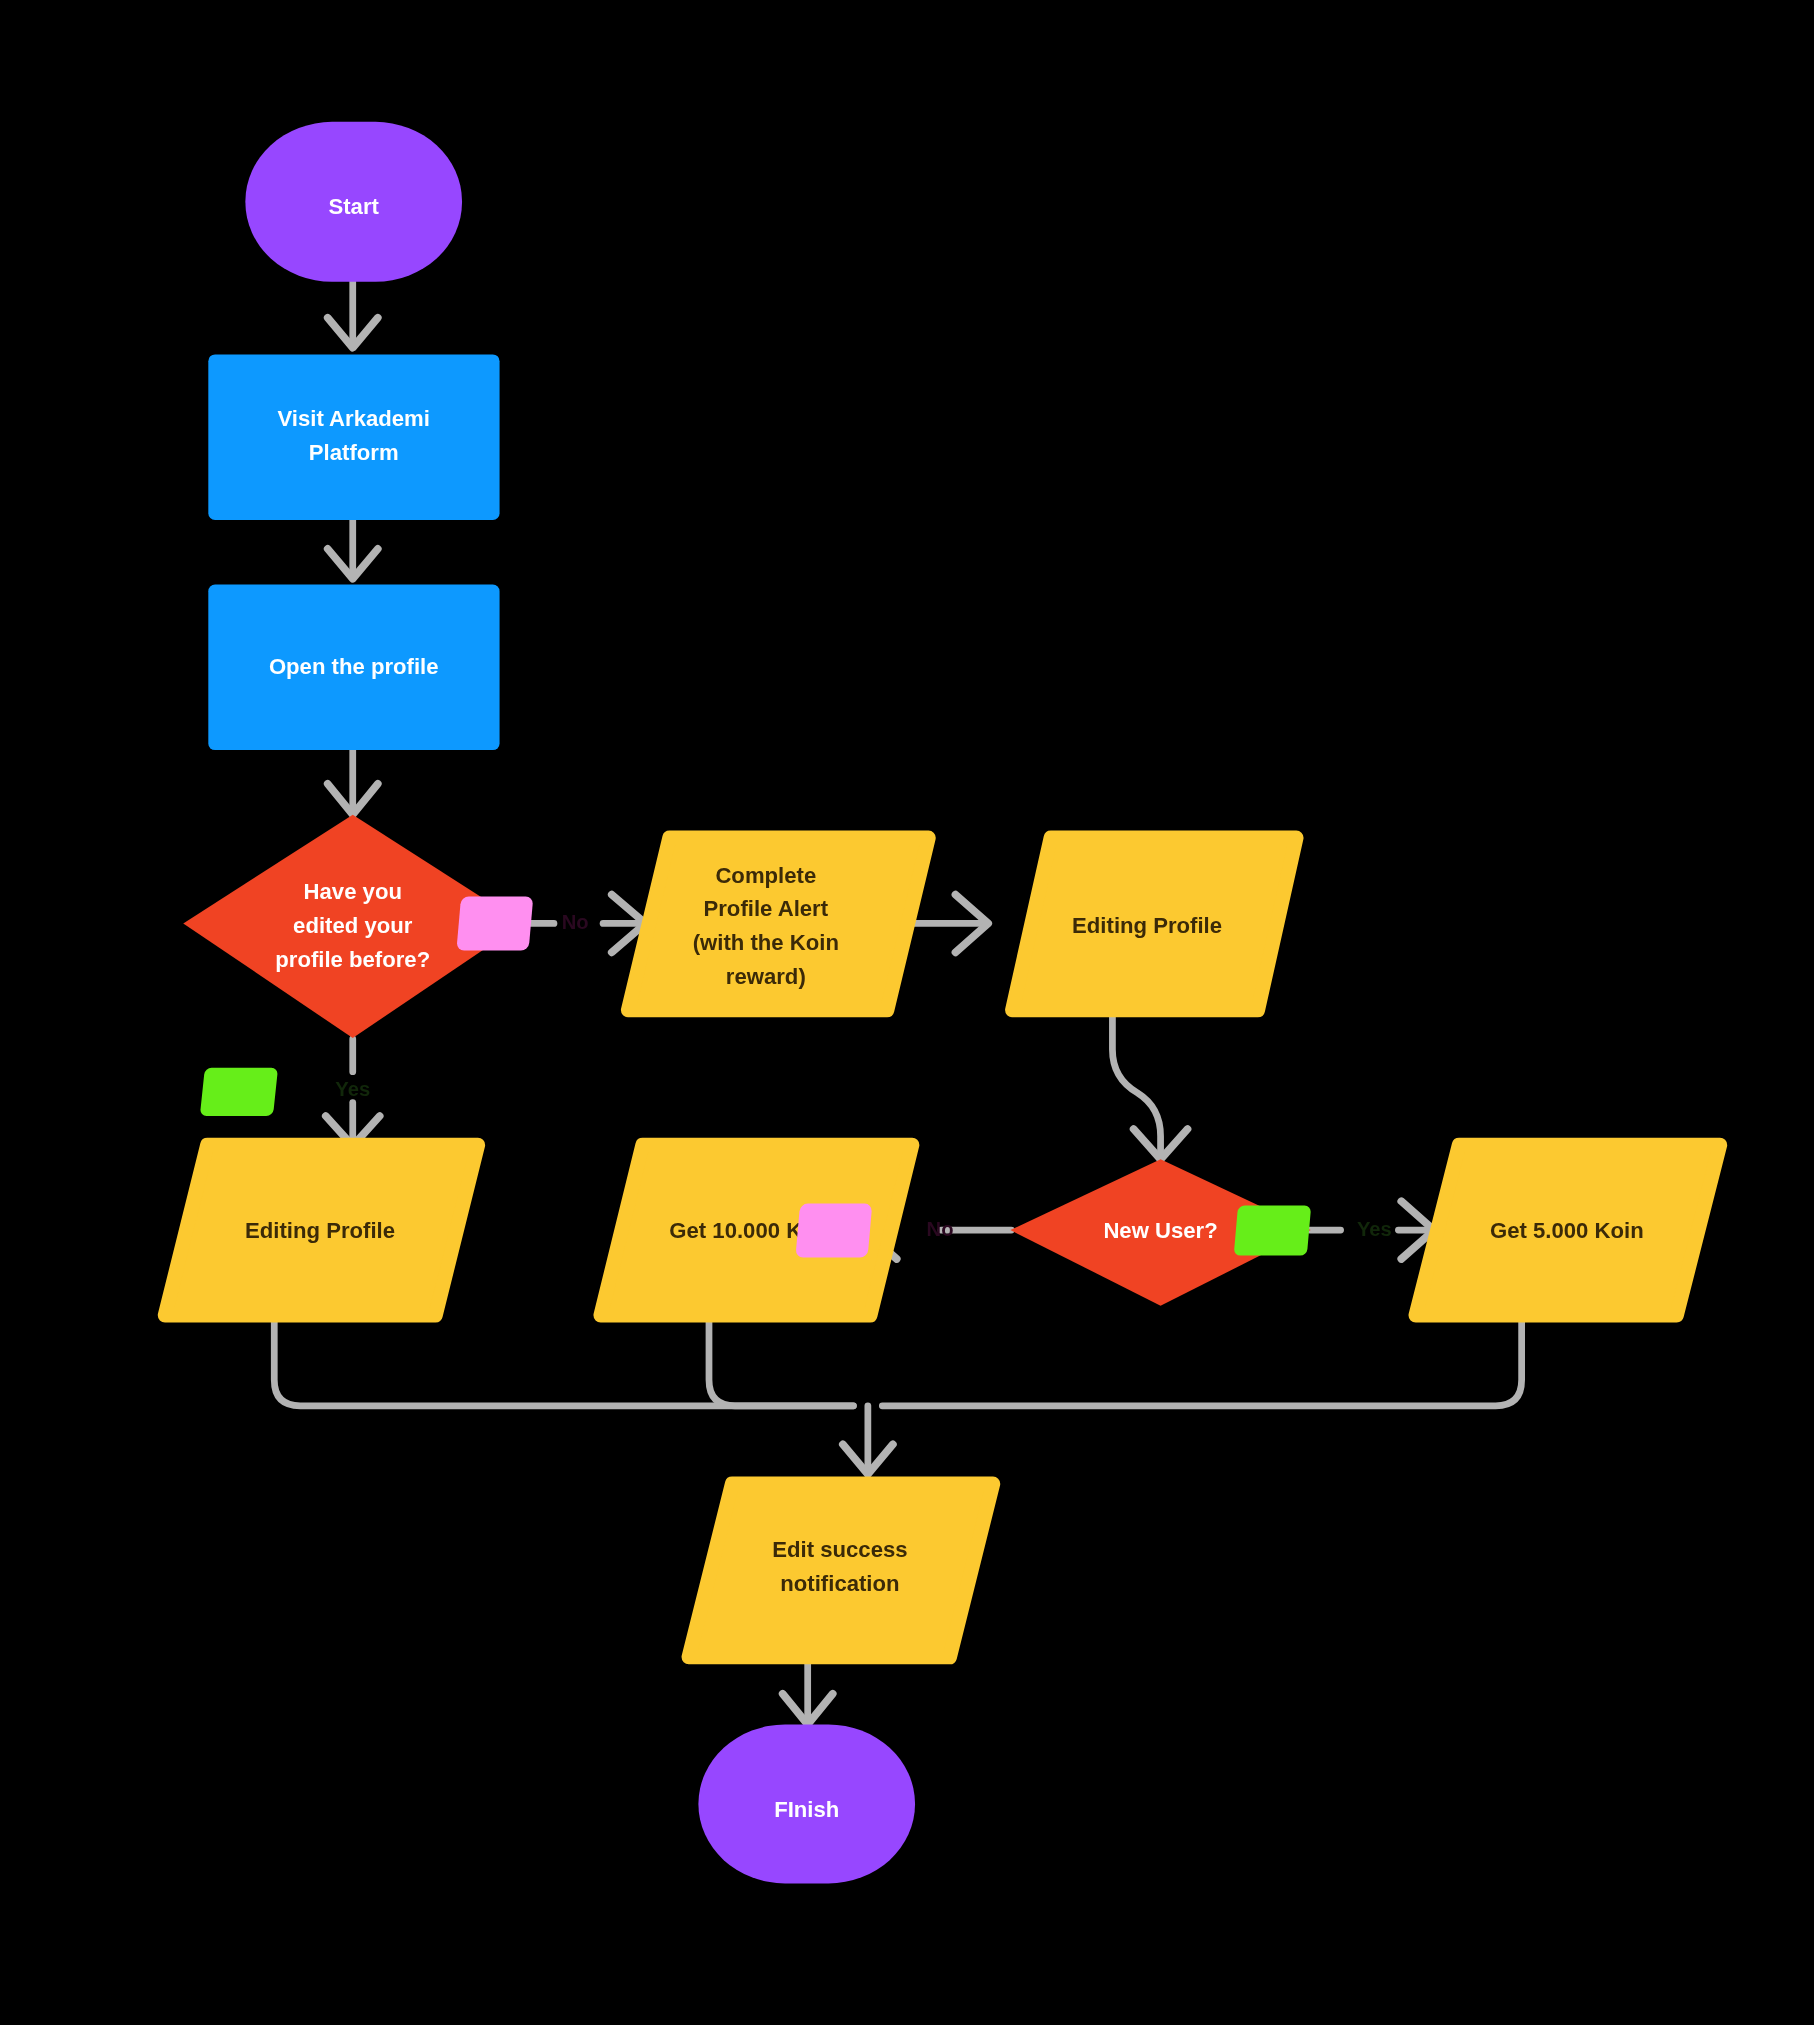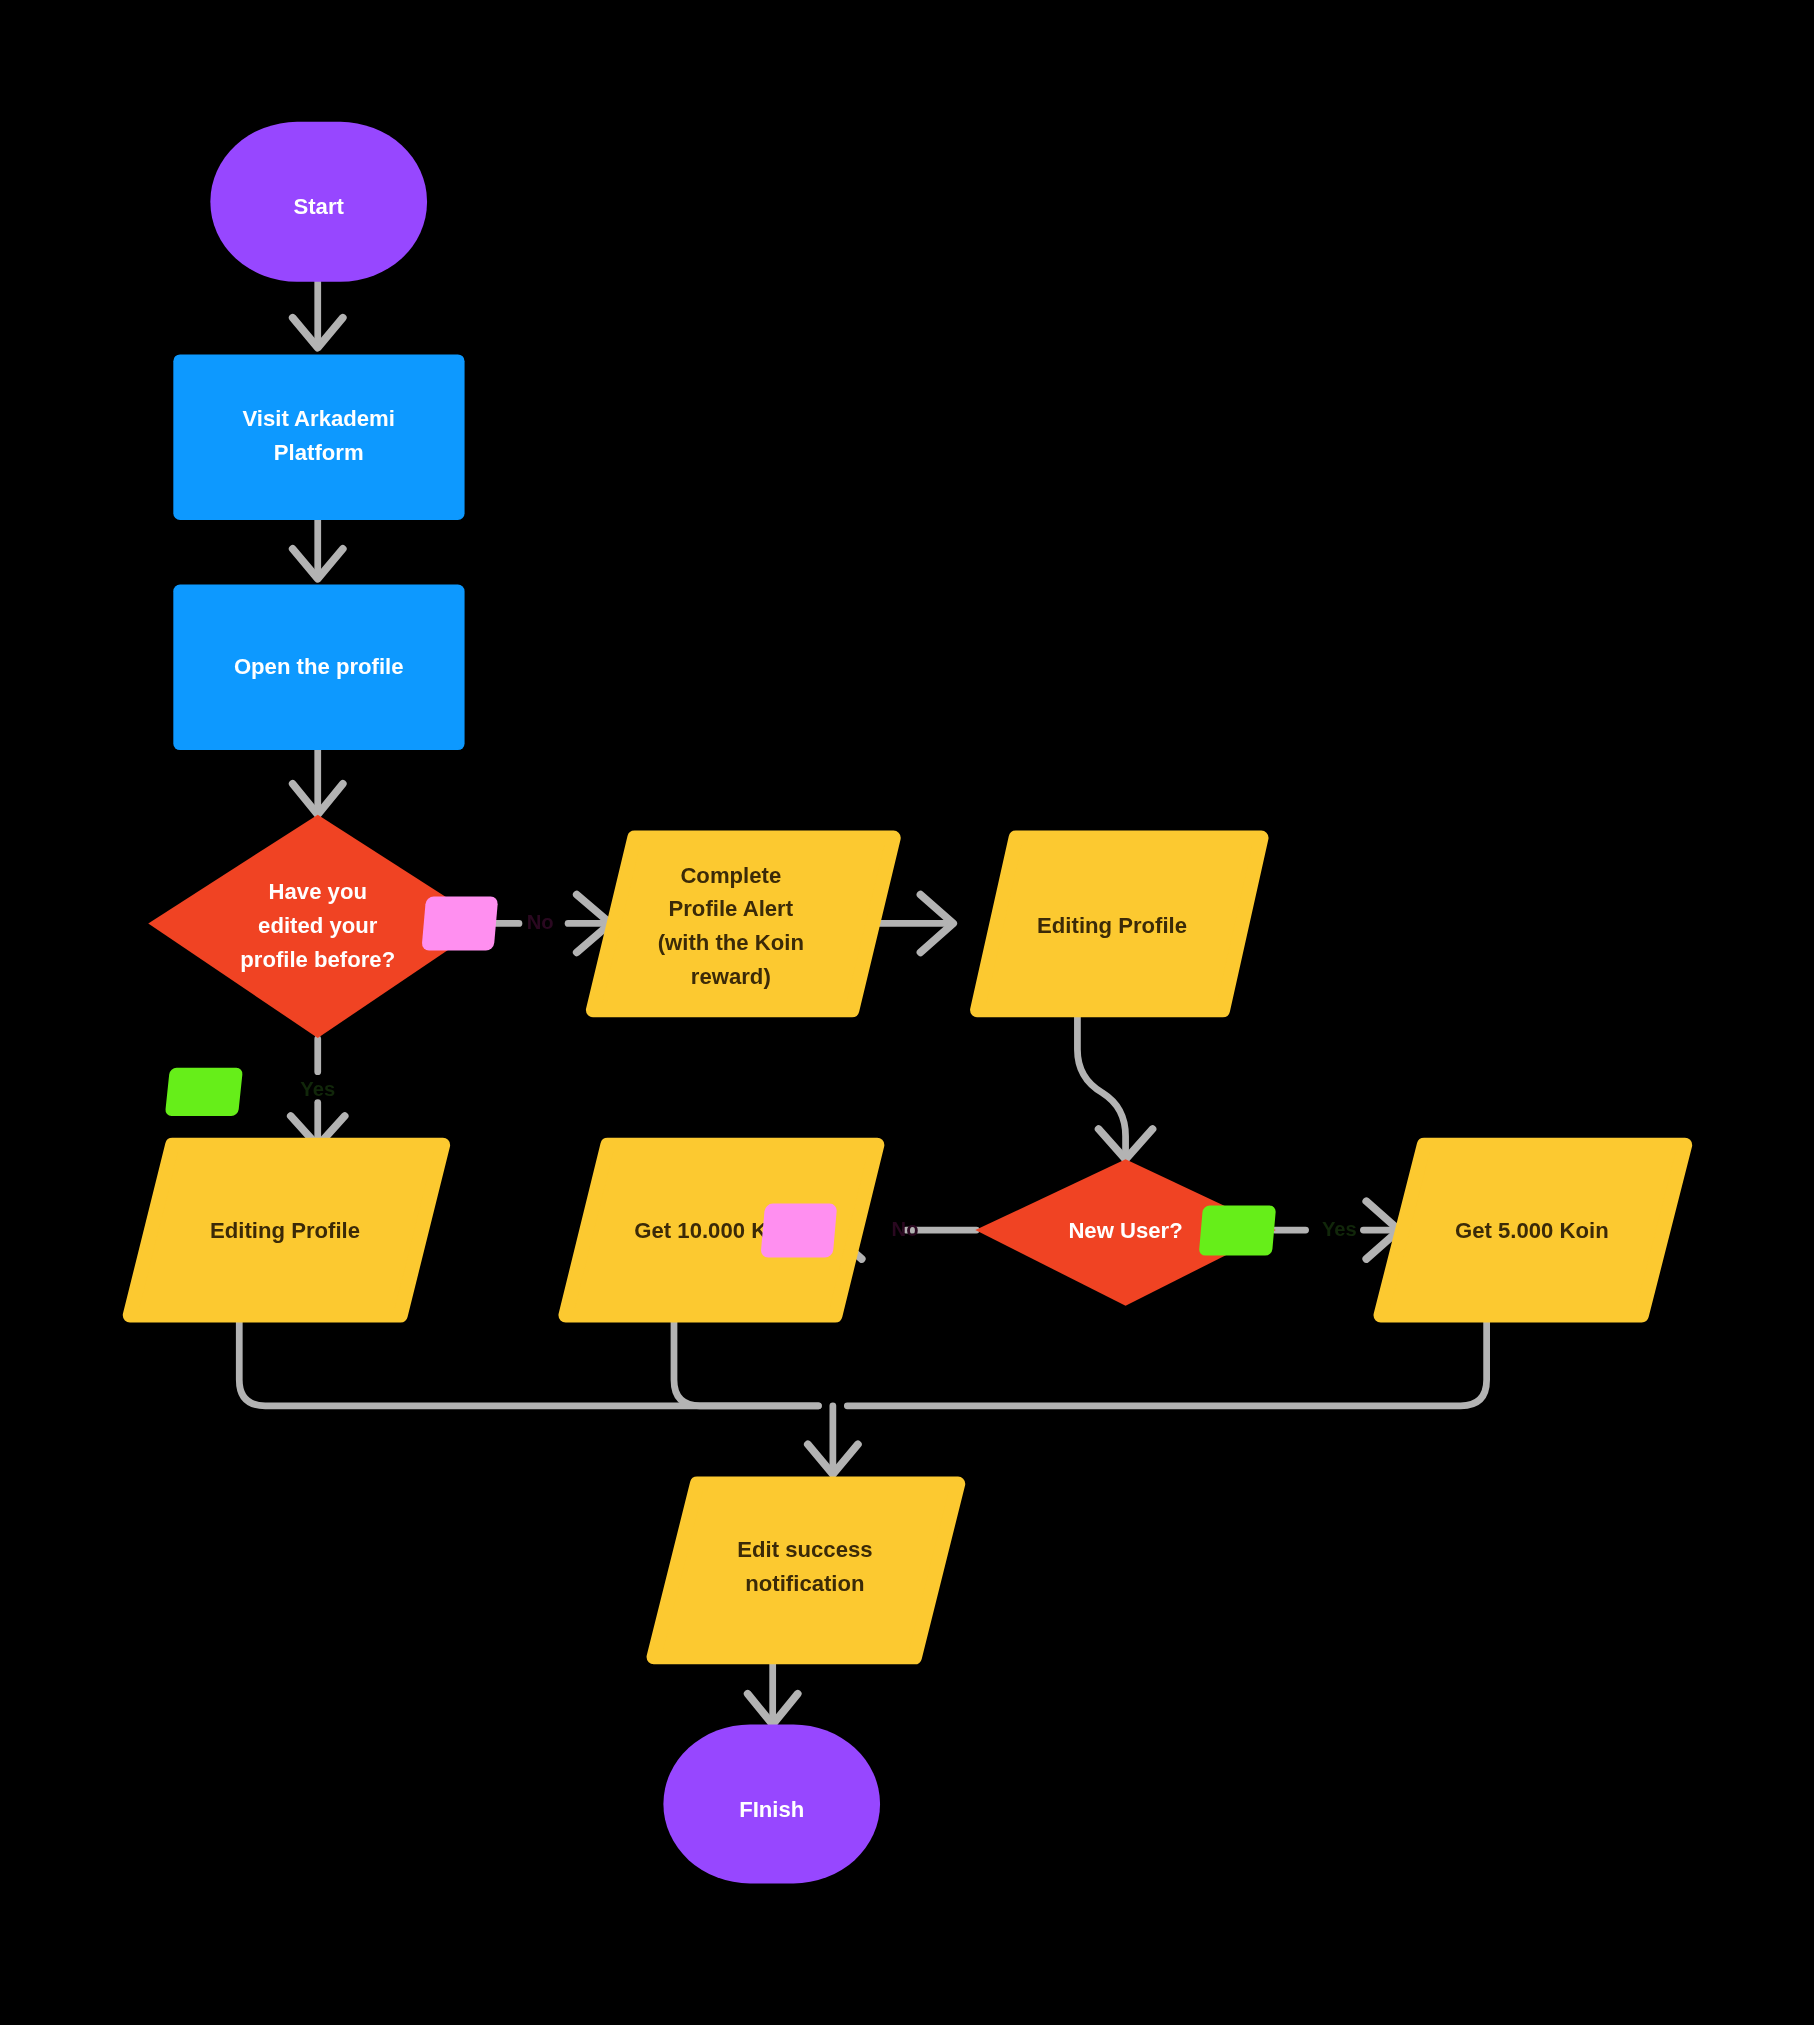--- a/index.html
+++ b/index.html
@@ -11,20 +11,21 @@
     width: 1814px;
     height: 2025px;
     overflow: hidden;
     font-family: "Liberation Sans", sans-serif;
   }
   #canvas {
     position: relative;
     width: 1730px;
     height: 2025px;
     background: #000000;
+    margin-left: 35px;
   }
   svg.flow {
     position: absolute;
     left: 0;
     top: 0;
     width: 1814px;
     height: 2025px;
     display: block;
   }
   .node-text {

